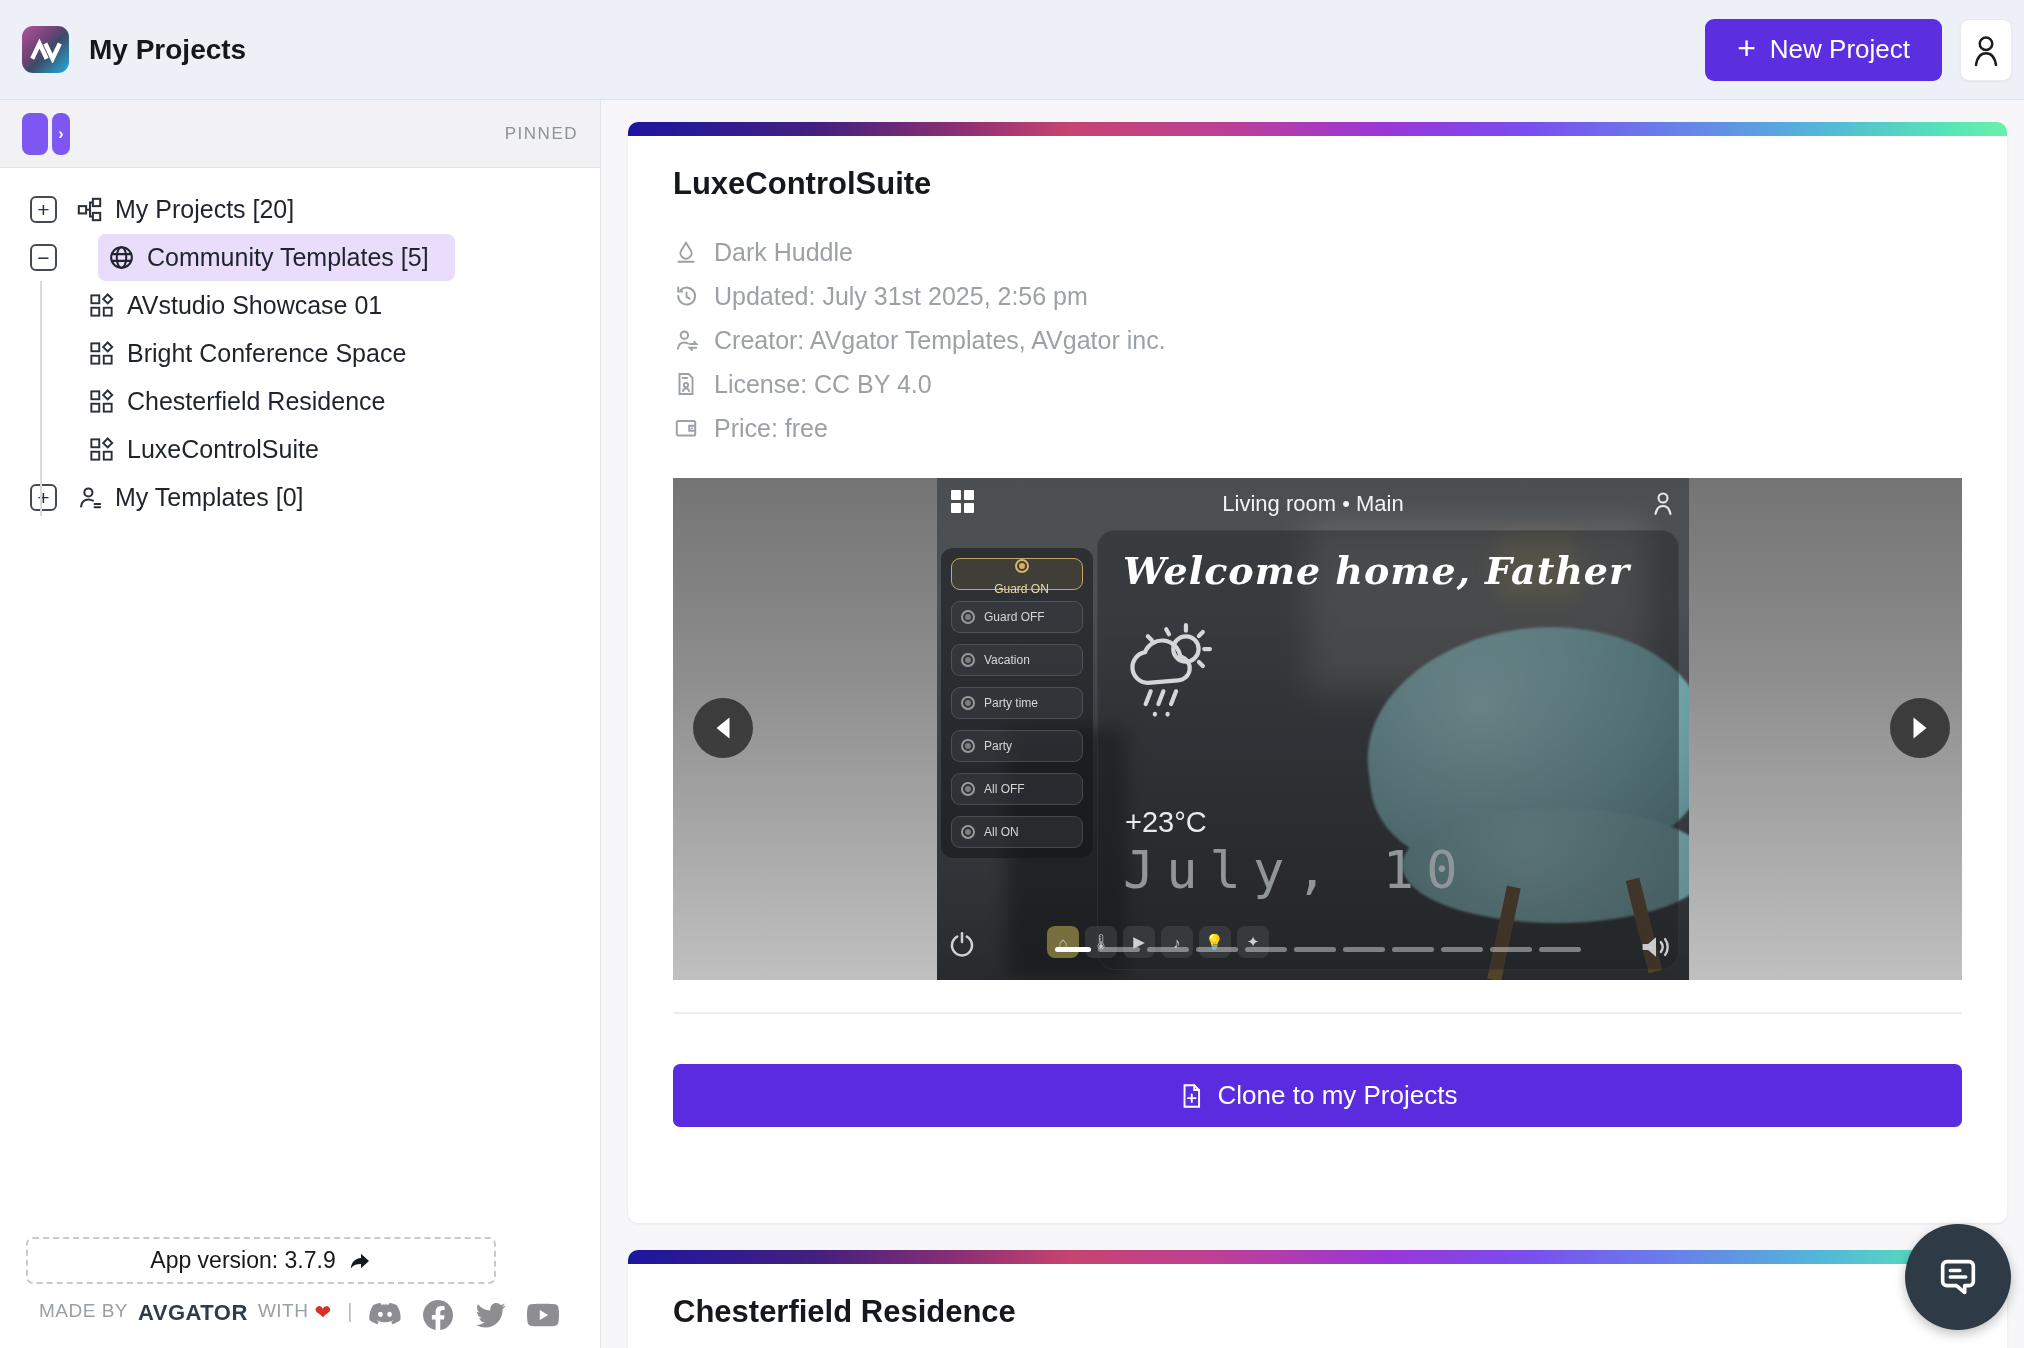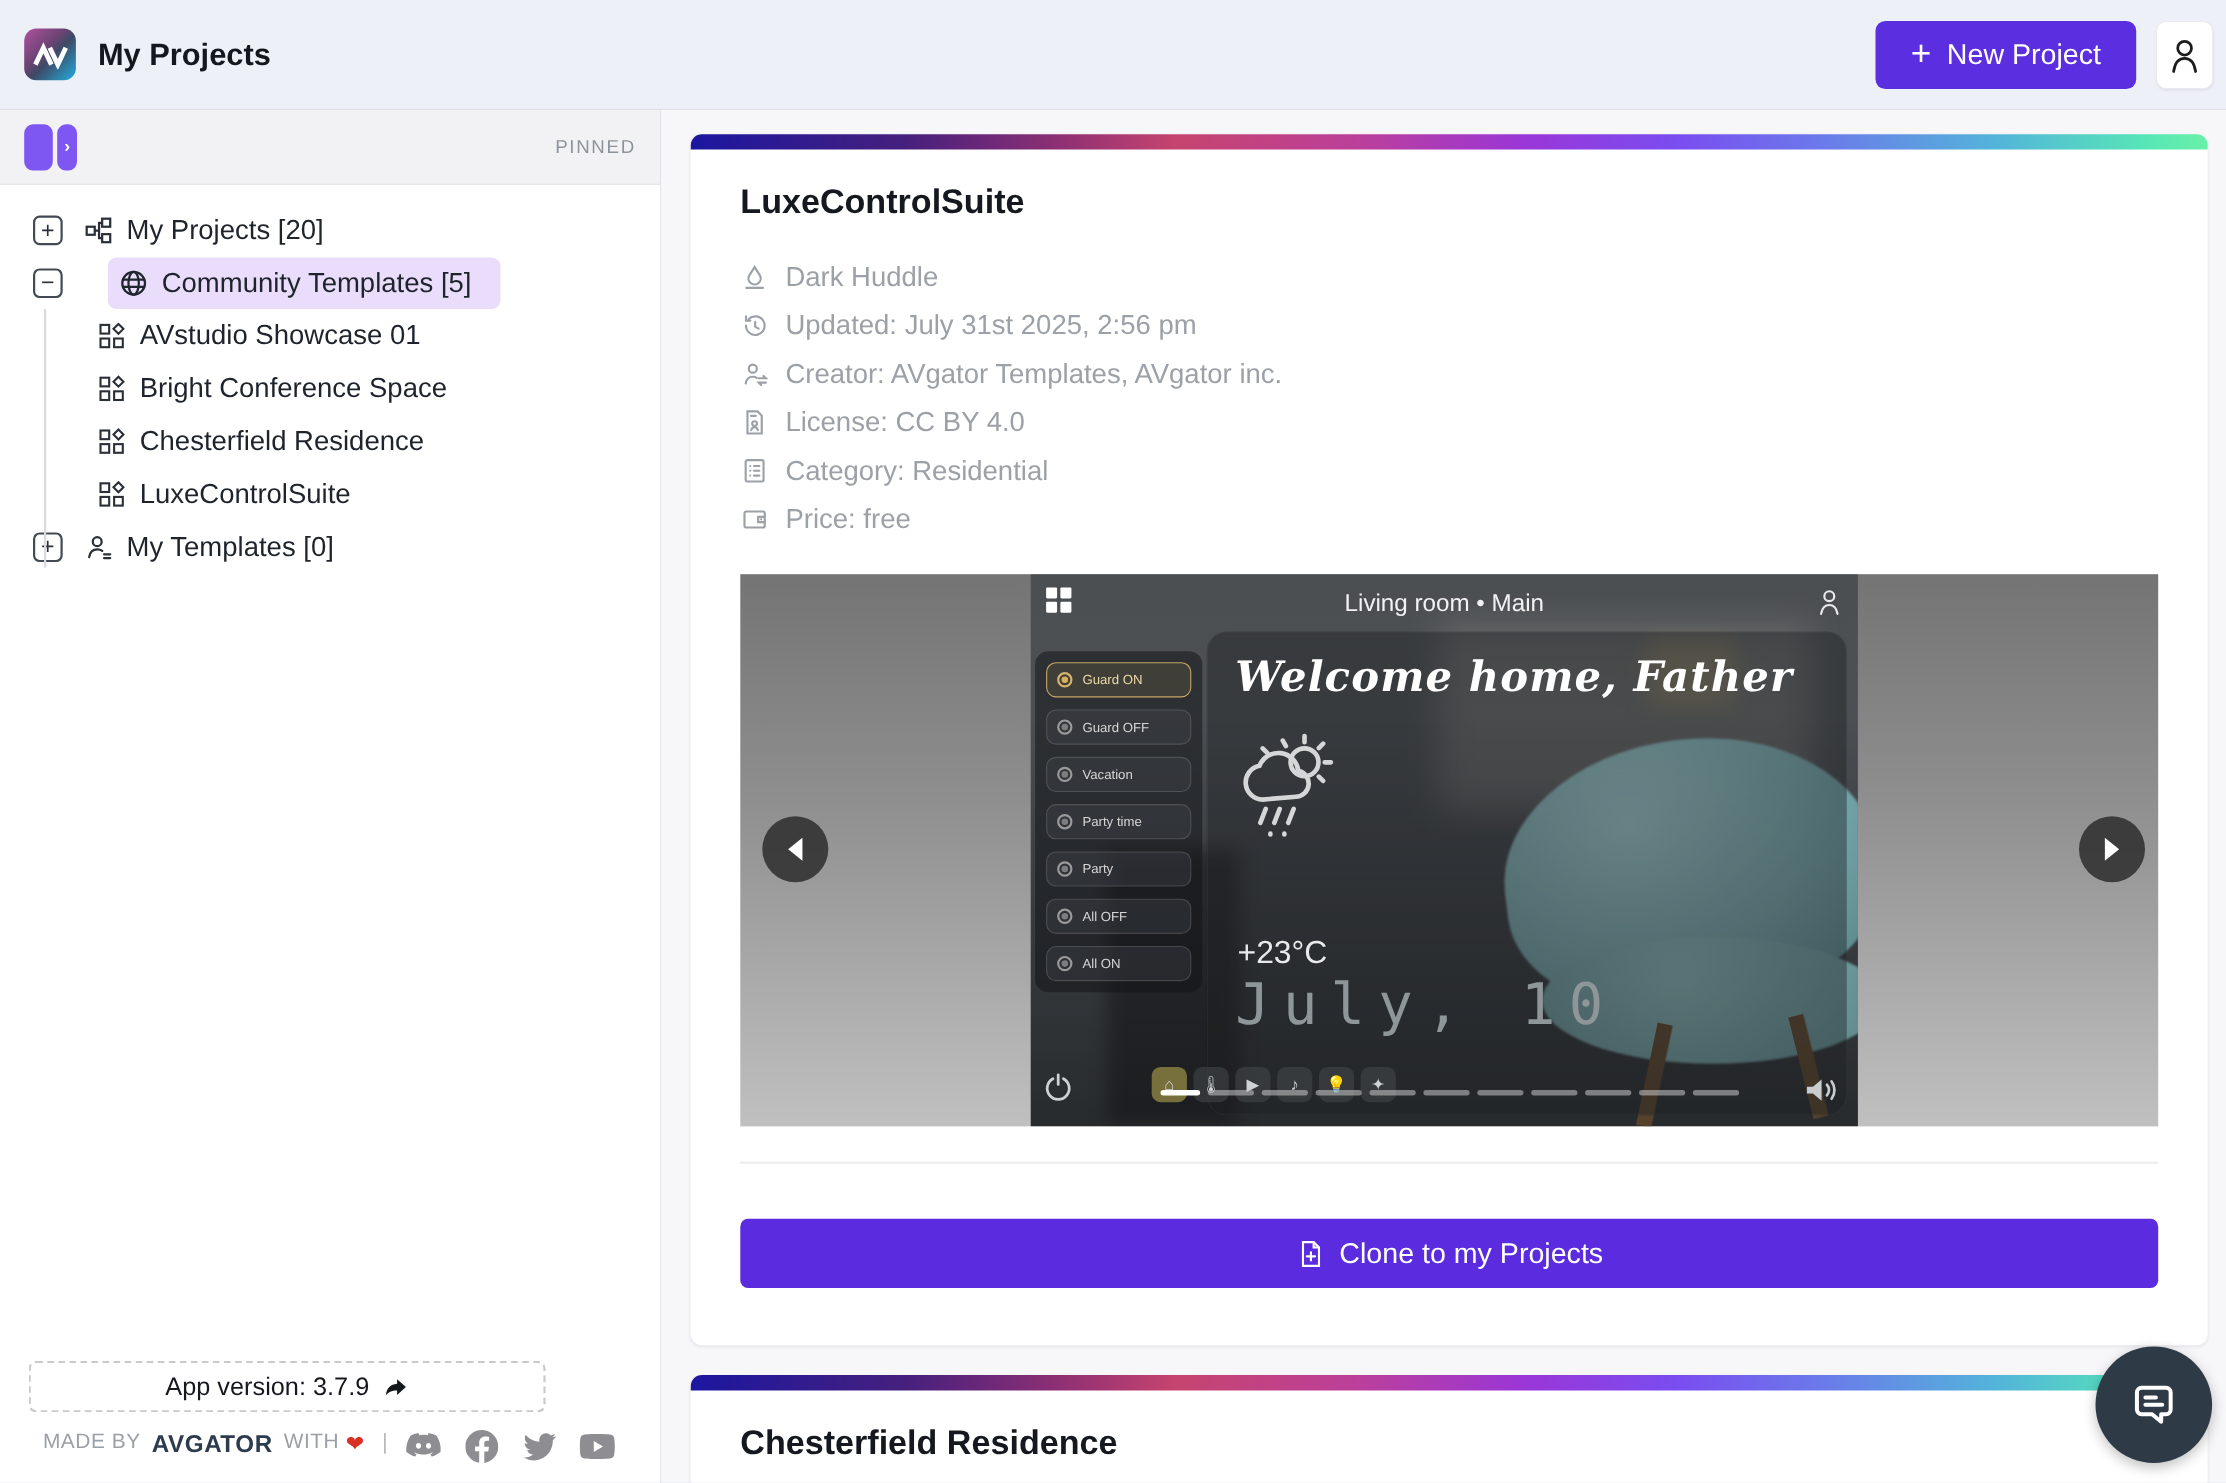--- a/index.html
+++ b/index.html
@@ -110,21 +110,21 @@
 
   .scene-menu{position:absolute;left:4px;top:70px;width:152px;padding:10px 10px;border-radius:12px;
               background:rgba(18,20,23,.52);z-index:3;}
   .scene-btn{width:132px;height:32px;margin-bottom:11px;border-radius:9px;border:1px solid rgba(255,255,255,.14);
              background:rgba(70,72,76,.35);display:flex;align-items:center;padding-left:9px;gap:9px;cursor:pointer;}
   .scene-btn:last-child{margin-bottom:0;}
   .s-radio{width:14px;height:14px;border-radius:50%;border:2px solid #9a9a9a;flex:0 0 auto;
            display:flex;align-items:center;justify-content:center;}
   .s-radio::after{content:"";width:6px;height:6px;border-radius:50%;background:#7d7d7d;}
   .s-label{font-size:12px;color:#d6d6d6;white-space:nowrap;}
-  .scene-btn.active{border-color:#c8a764;background:rgba(200,170,100,.12);}
+  .scene-btn.active{border-color:#c8a764;background:rgba(200,170,100,.12);flex-direction:column;}
   .scene-btn.active .s-radio{border-color:#d7b36a;}
   .scene-btn.active .s-radio::after{background:#d9b05e;}
   .scene-btn.active .s-label{color:#ecd9a6;}
 
   .dock{position:absolute;left:110px;bottom:22px;display:flex;gap:6px;z-index:3;}
   .dock-ic{width:32px;height:32px;border-radius:8px;background:rgba(70,72,76,.55);
            display:flex;align-items:center;justify-content:center;color:#cfd2d4;font-size:15px;}
   .dock-ic.home{background:rgba(150,140,70,.75);}
   .power-ic{position:absolute;left:10px;bottom:20px;z-index:3;}
   .vol-ic{position:absolute;right:16px;bottom:18px;z-index:3;}
@@ -326,27 +326,20 @@
           <span>Creator: AVgator Templates, AVgator inc.</span>
         </div>
         <div class="meta-row">
           <svg width="26" height="26" viewBox="0 0 24 24" fill="none" stroke="#9ca0a7" stroke-width="1.8" stroke-linecap="round">
             <path d="M6 2.8h8.5l3.5 3.5v15H6z"></path>
               <path d="M9 6.5h4"></path>
             <circle cx="12" cy="13" r="2"></circle>
               <path d="M9.2 18.6c.5-1.7 1.5-2.6 2.8-2.6s2.3.9 2.8 2.6"></path>
           </svg>
           <span>License: CC BY 4.0</span>
-        </div>
-        <div class="meta-row">
-          <svg width="26" height="26" viewBox="0 0 24 24" fill="none" stroke="#9ca0a7" stroke-width="1.8" stroke-linecap="round">
-            <rect x="4.5" y="3" width="15" height="18" rx="1.5"></rect>
-            <path d="M8.3 8h.01M8.3 12h.01M8.3 16h.01M11.5 8h4.5M11.5 12h4.5M11.5 16h4.5"></path>
-          </svg>
-          <span>Category: Residential</span>
         </div>
         <div class="meta-row">
           <svg width="26" height="26" viewBox="0 0 24 24" fill="none" stroke="#9ca0a7" stroke-width="1.8" stroke-linecap="round">
             <rect x="3.5" y="5.5" width="17" height="13.5" rx="1.5"></rect>
             <path d="M20.5 10h-5.5v4.5h5.5"></path>
               <path d="M17.5 12.2h.01"></path>
           </svg>
           <span>Price: free</span>
         </div>
       </div>

